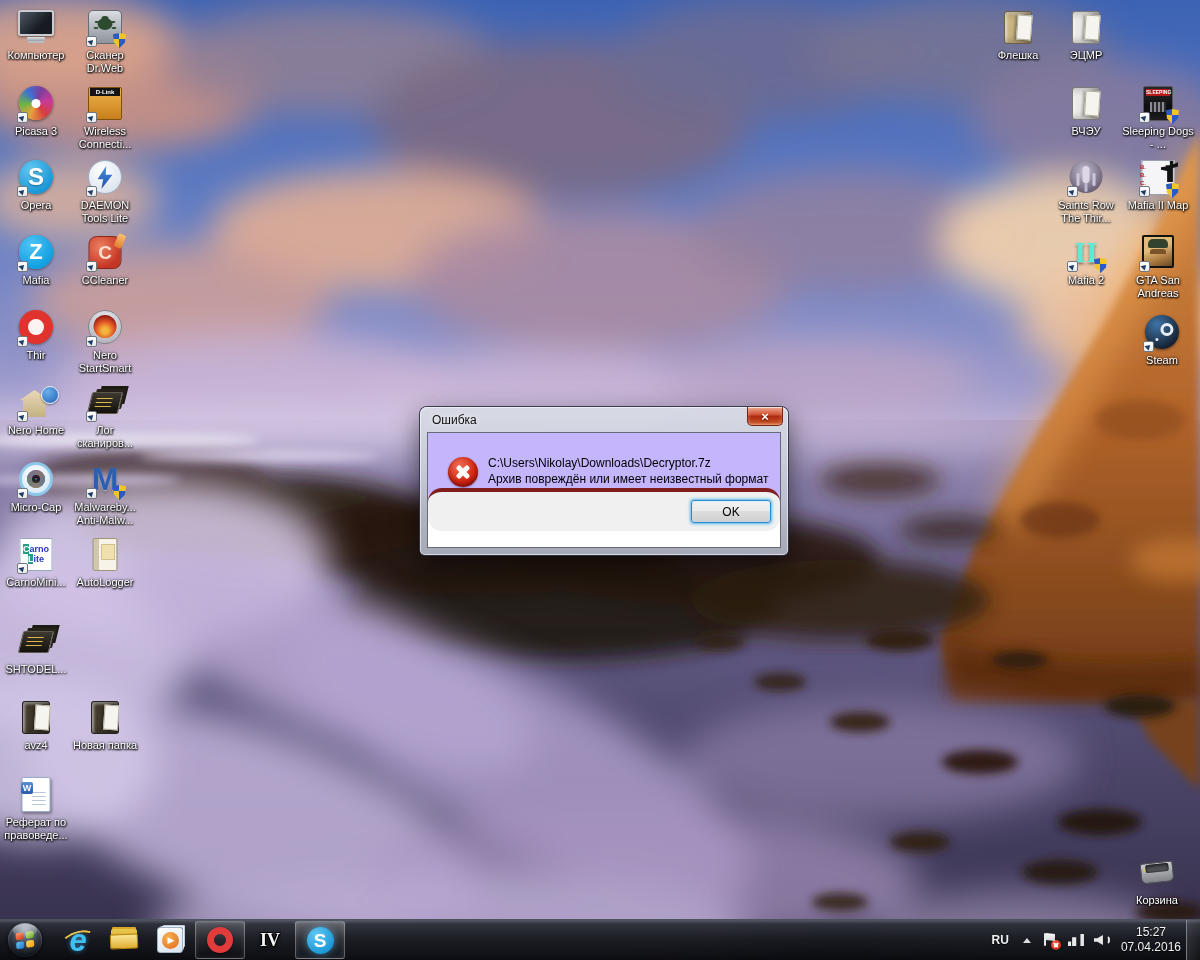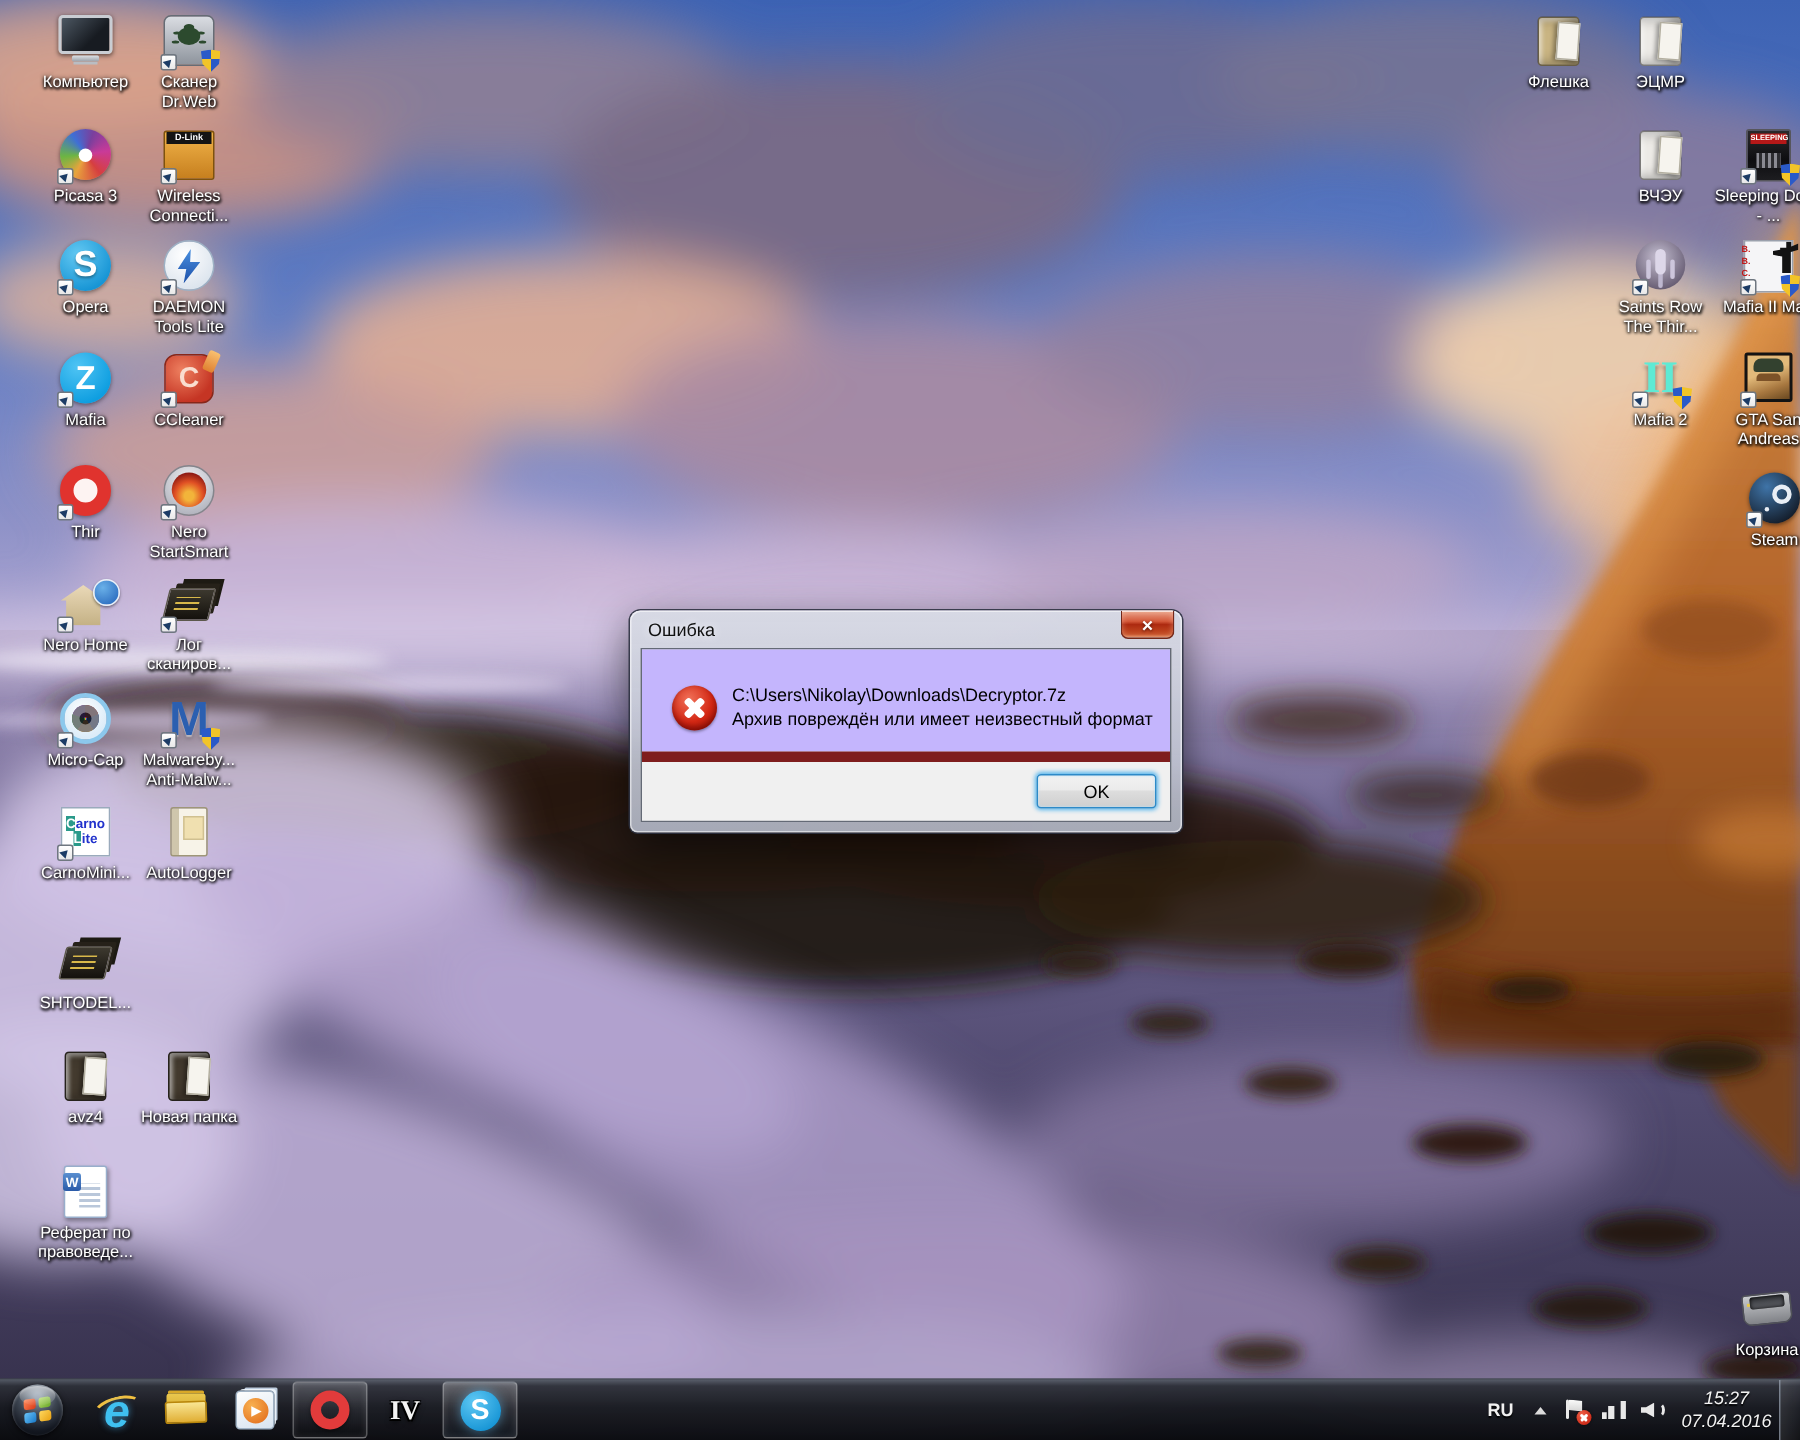--- a/index.html
+++ b/index.html
@@ -1,21 +1,21 @@
 <!DOCTYPE html>
 <html><head>
 <meta charset="utf-8">
 <style>
   html,body{margin:0;padding:0;background:#000;}
   .screen{position:relative;width:1200px;height:960px;overflow:hidden;
     font-family:"Liberation Sans","DejaVu Sans",sans-serif;-webkit-font-smoothing:antialiased;}
   .wallpaper{position:absolute;inset:0;z-index:0;}
 
   
-  #icons-layer{position:absolute;inset:0;z-index:10;margin-left:21px;}
+  #icons-layer{position:absolute;inset:0;z-index:10;}
   .desk-icon{position:absolute;width:72px;text-align:center;cursor:default;}
   .ic{position:relative;width:72px;height:38px;display:flex;align-items:center;justify-content:center;}
   .lbl{margin-top:3px;font-size:11px;line-height:13px;color:#fff;
     text-shadow:0 1px 2px #000,0 0 3px rgba(0,0,0,.9),1px 1px 2px rgba(0,0,0,.8);}
   .glyph{position:relative;z-index:2;font-weight:bold;color:#fff;line-height:1;}
 
   
   .sc-arrow{position:absolute;left:17px;bottom:-1px;width:11px;height:11px;background:linear-gradient(#fff,#e8e8e8);
     border:1px solid #6f7780;border-radius:2px;z-index:5;box-sizing:border-box;}
   .sc-arrow::after{content:"";position:absolute;left:2px;top:2px;width:0;height:0;
@@ -168,21 +168,21 @@
   .x-glyph{color:#fff;font-size:13px;font-weight:bold;line-height:1;text-shadow:0 1px 2px rgba(60,10,0,.8);}
   .dlg-body{position:absolute;left:7px;right:7px;top:25px;bottom:7px;background:#fff;border:1px solid #646a76;}
   .dlg-content{position:absolute;left:0;right:0;top:0;bottom:39px;background:#c4b5fd;}
   .err-icon{position:absolute;left:20px;top:24px;width:30px;height:30px;border-radius:50%;
     background:radial-gradient(circle at 38% 30%,#f07058,#d42814 55%,#9c1408 90%);
     box-shadow:inset 0 -2px 4px rgba(90,0,0,.6),0 1px 2px rgba(0,0,0,.4);}
   .err-icon::before,.err-icon::after{content:"";position:absolute;left:50%;top:50%;width:16px;height:5px;border-radius:2px;background:#fff;}
   .err-icon::before{transform:translate(-50%,-50%) rotate(45deg);}
   .err-icon::after{transform:translate(-50%,-50%) rotate(-45deg);}
   .dlg-msg{position:absolute;left:60px;top:22px;font-size:12px;line-height:16px;color:#000;}
-  .dlg-footer{position:absolute;left:0;right:0;bottom:0;height:39px;background:#f0f0f0;border-top:7px solid #7f1d1d;}
+  .dlg-footer{position:absolute;left:0;right:0;bottom:16px;height:39px;background:#f0f0f0;border-top:4px solid #7f1d1d;border-radius:14px;}
   .ok-btn{position:absolute;right:9px;bottom:8px;width:80px;height:23px;font-size:12px;color:#000;
     font-family:"Liberation Sans","DejaVu Sans",sans-serif;
     background:linear-gradient(180deg,#f2f2f2,#ebebeb 45%,#dddddd 50%,#cfcfcf);
     border:1px solid #2d8ac8;border-radius:3px;box-shadow:0 0 3px 1px #55b6ee,inset 0 0 2px #b8e2f8;}
 
   
   .taskbar{position:absolute;left:0;right:0;bottom:0;height:40px;z-index:100;display:flex;align-items:center;
     background:linear-gradient(180deg,rgba(82,88,99,.96) 0%,rgba(45,48,56,.96) 10%,rgba(24,26,32,.97) 46%,rgba(10,11,15,.98) 100%);
     border-top:1px solid rgba(130,140,155,.55);}
   .start-btn{width:40px;height:40px;margin-left:5px;display:flex;align-items:center;justify-content:center;position:relative;}
@@ -239,21 +239,21 @@
   .err-badge::before{transform:translate(-50%,-50%) rotate(45deg);}
   .err-badge::after{transform:translate(-50%,-50%) rotate(-45deg);}
   .tray-net{width:16px;height:14px;position:relative;}
   .tray-net::before{content:"";position:absolute;left:0;bottom:1px;width:16px;height:12px;background:#e8e8e8;
     clip-path:polygon(0 62%,20% 62%,20% 100%,0 100%,0 62%,0 100%,100% 100%,100% 0,78% 0,78% 100%,52% 100%,52% 28%,26% 28%,26% 100%,0 100%);}
   .tray-vol{width:17px;height:14px;position:relative;}
   .tray-vol::before{content:"";position:absolute;left:0;top:2px;width:9px;height:10px;background:#e8e8e8;
     clip-path:polygon(0 32%,38% 32%,100% 0,100% 100%,38% 68%,0 68%);}
   .tray-vol::after{content:"";position:absolute;right:1px;top:2px;width:8px;height:10px;border:2px solid transparent;
     border-right-color:#e8e8e8;border-radius:50%;box-sizing:border-box;}
-  .tray-clock{text-align:center;font-size:12px;line-height:15px;color:#f2f2f2;text-shadow:0 1px 1px #000;margin-right:2px;font-style:italic;}
+  .tray-clock{text-align:center;font-size:12px;line-height:15px;color:#f2f2f2;text-shadow:0 1px 1px #000;margin-right:2px;}
   .show-desktop{position:absolute;right:0;top:0;width:13px;height:100%;border-left:1px solid rgba(165,175,190,.65);
     background:linear-gradient(90deg,rgba(255,255,255,.1),rgba(255,255,255,.03));}
 </style>
 </head>
 <body>
 
 <div class="screen">
 
   <div class="wallpaper">
     <svg width="1200" height="960" viewBox="0 0 1200 960" preserveAspectRatio="none">

